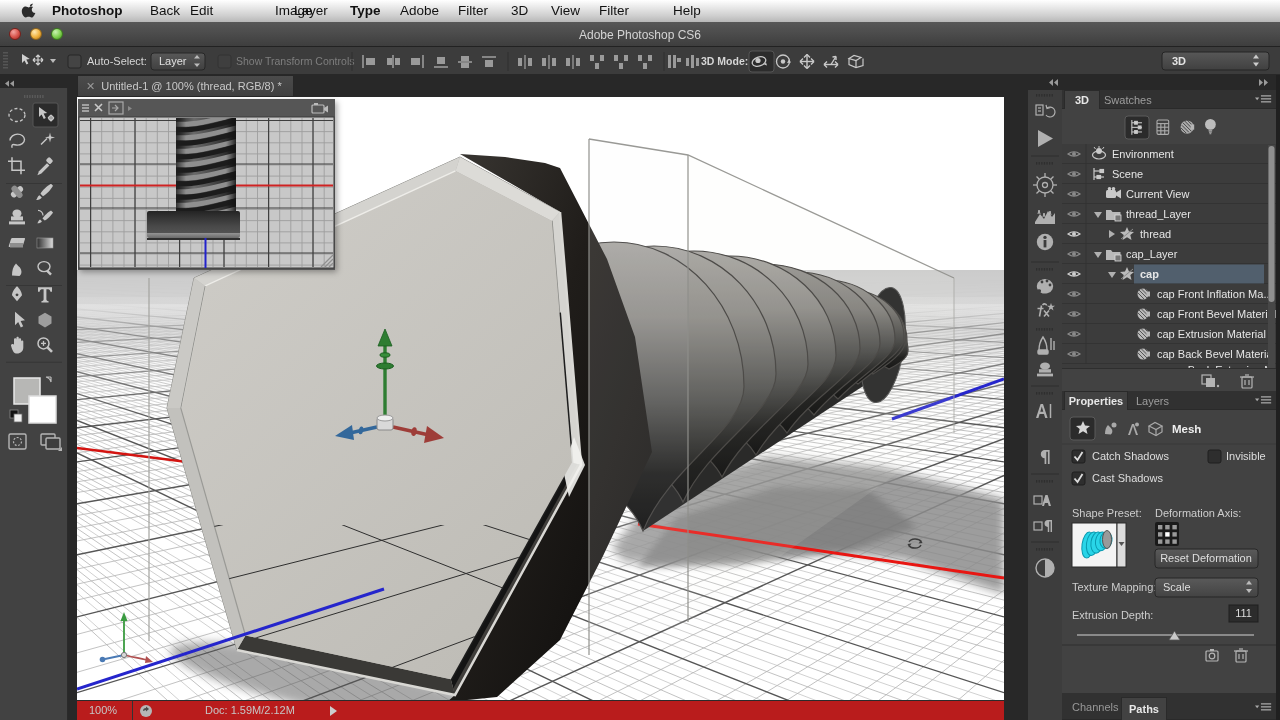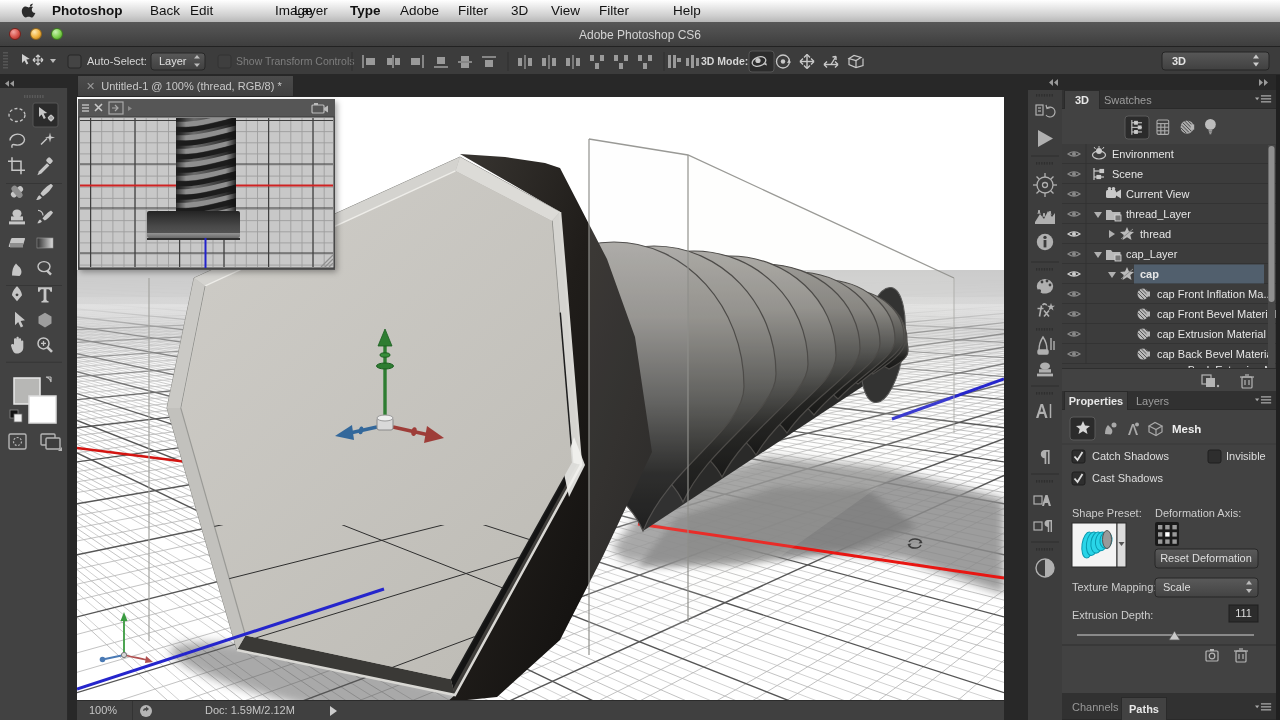--- a/index.html
+++ b/index.html
@@ -21,21 +21,21 @@
 
 #tabbar{left:0;top:75px;width:1280px;height:22px;background:#282828;}
 #doctab{position:absolute;left:77px;top:75px;width:217px;height:22px;
  background:linear-gradient(#4b4b4b,#404040);border:1px solid #272727;
  color:#c8c8c8;font-size:11px;line-height:21px;}
 
 #toolbar{left:0;top:88px;width:68px;height:632px;background:#424242;
  border-right:1px solid #2a2a2a;}
 
 #canvas{left:77px;top:97px;width:927px;height:603px;background:#ffffff;overflow:hidden;}
-#statusbar{left:77px;top:700px;width:927px;height:20px;background:#404040;
+#statusbar{left:77px;top:700px;width:927px;height:20px;background:#b91c1c;
  border-top:1px solid #2b2b2b;color:#c6c6c6;font-size:11px;}
 
 #secpanel{left:78px;top:99px;width:257px;height:170px;background:#535353;
  border:1px solid #1c1c1c;box-shadow:2px 3px 6px rgba(0,0,0,.35);}
 
 #rstrip{left:1028px;top:90px;width:34px;height:630px;background:#3d3d3d;}
 #rpanels{left:1062px;top:90px;width:214px;height:630px;background:#424242;}
 .ptabbar{position:absolute;background:#313131;width:214px;height:19px;border-bottom:1px solid #2a2a2a;}
 .ptab{position:absolute;top:0;height:19px;background:#424242;color:#e8e8e8;
  font-size:11px;font-weight:bold;text-align:center;line-height:18px;border:1px solid #2a2a2a;border-bottom:none;}

